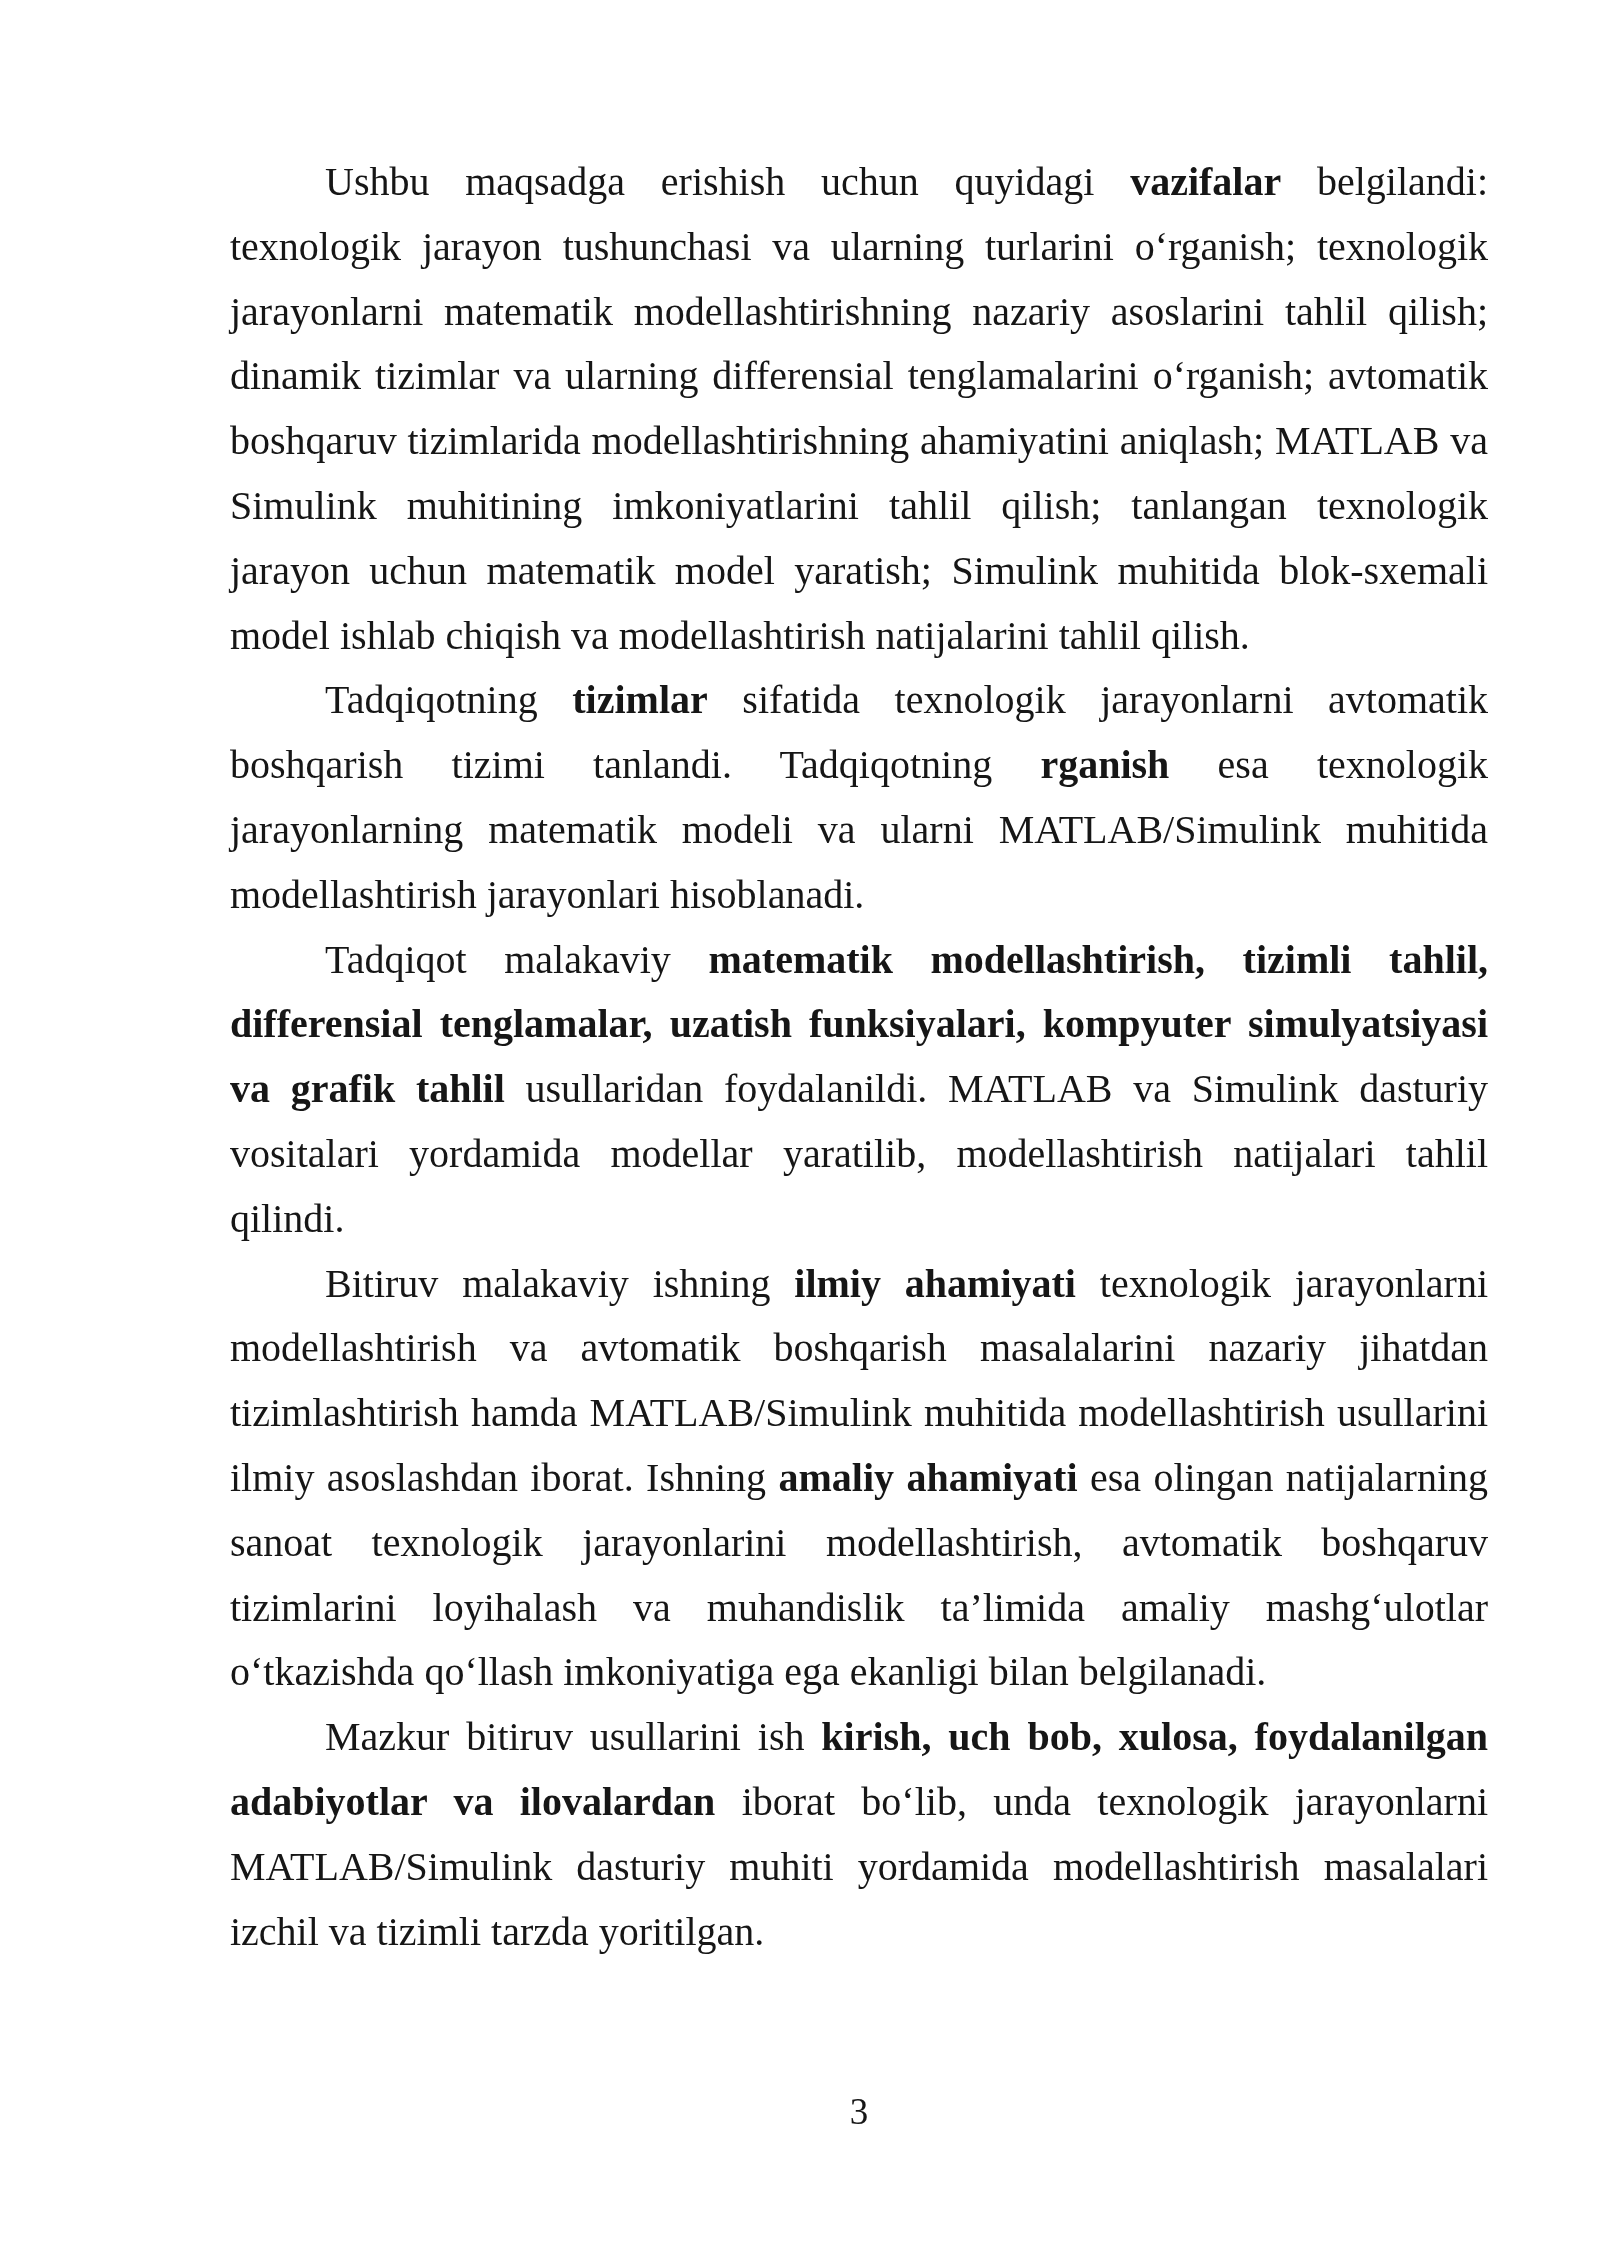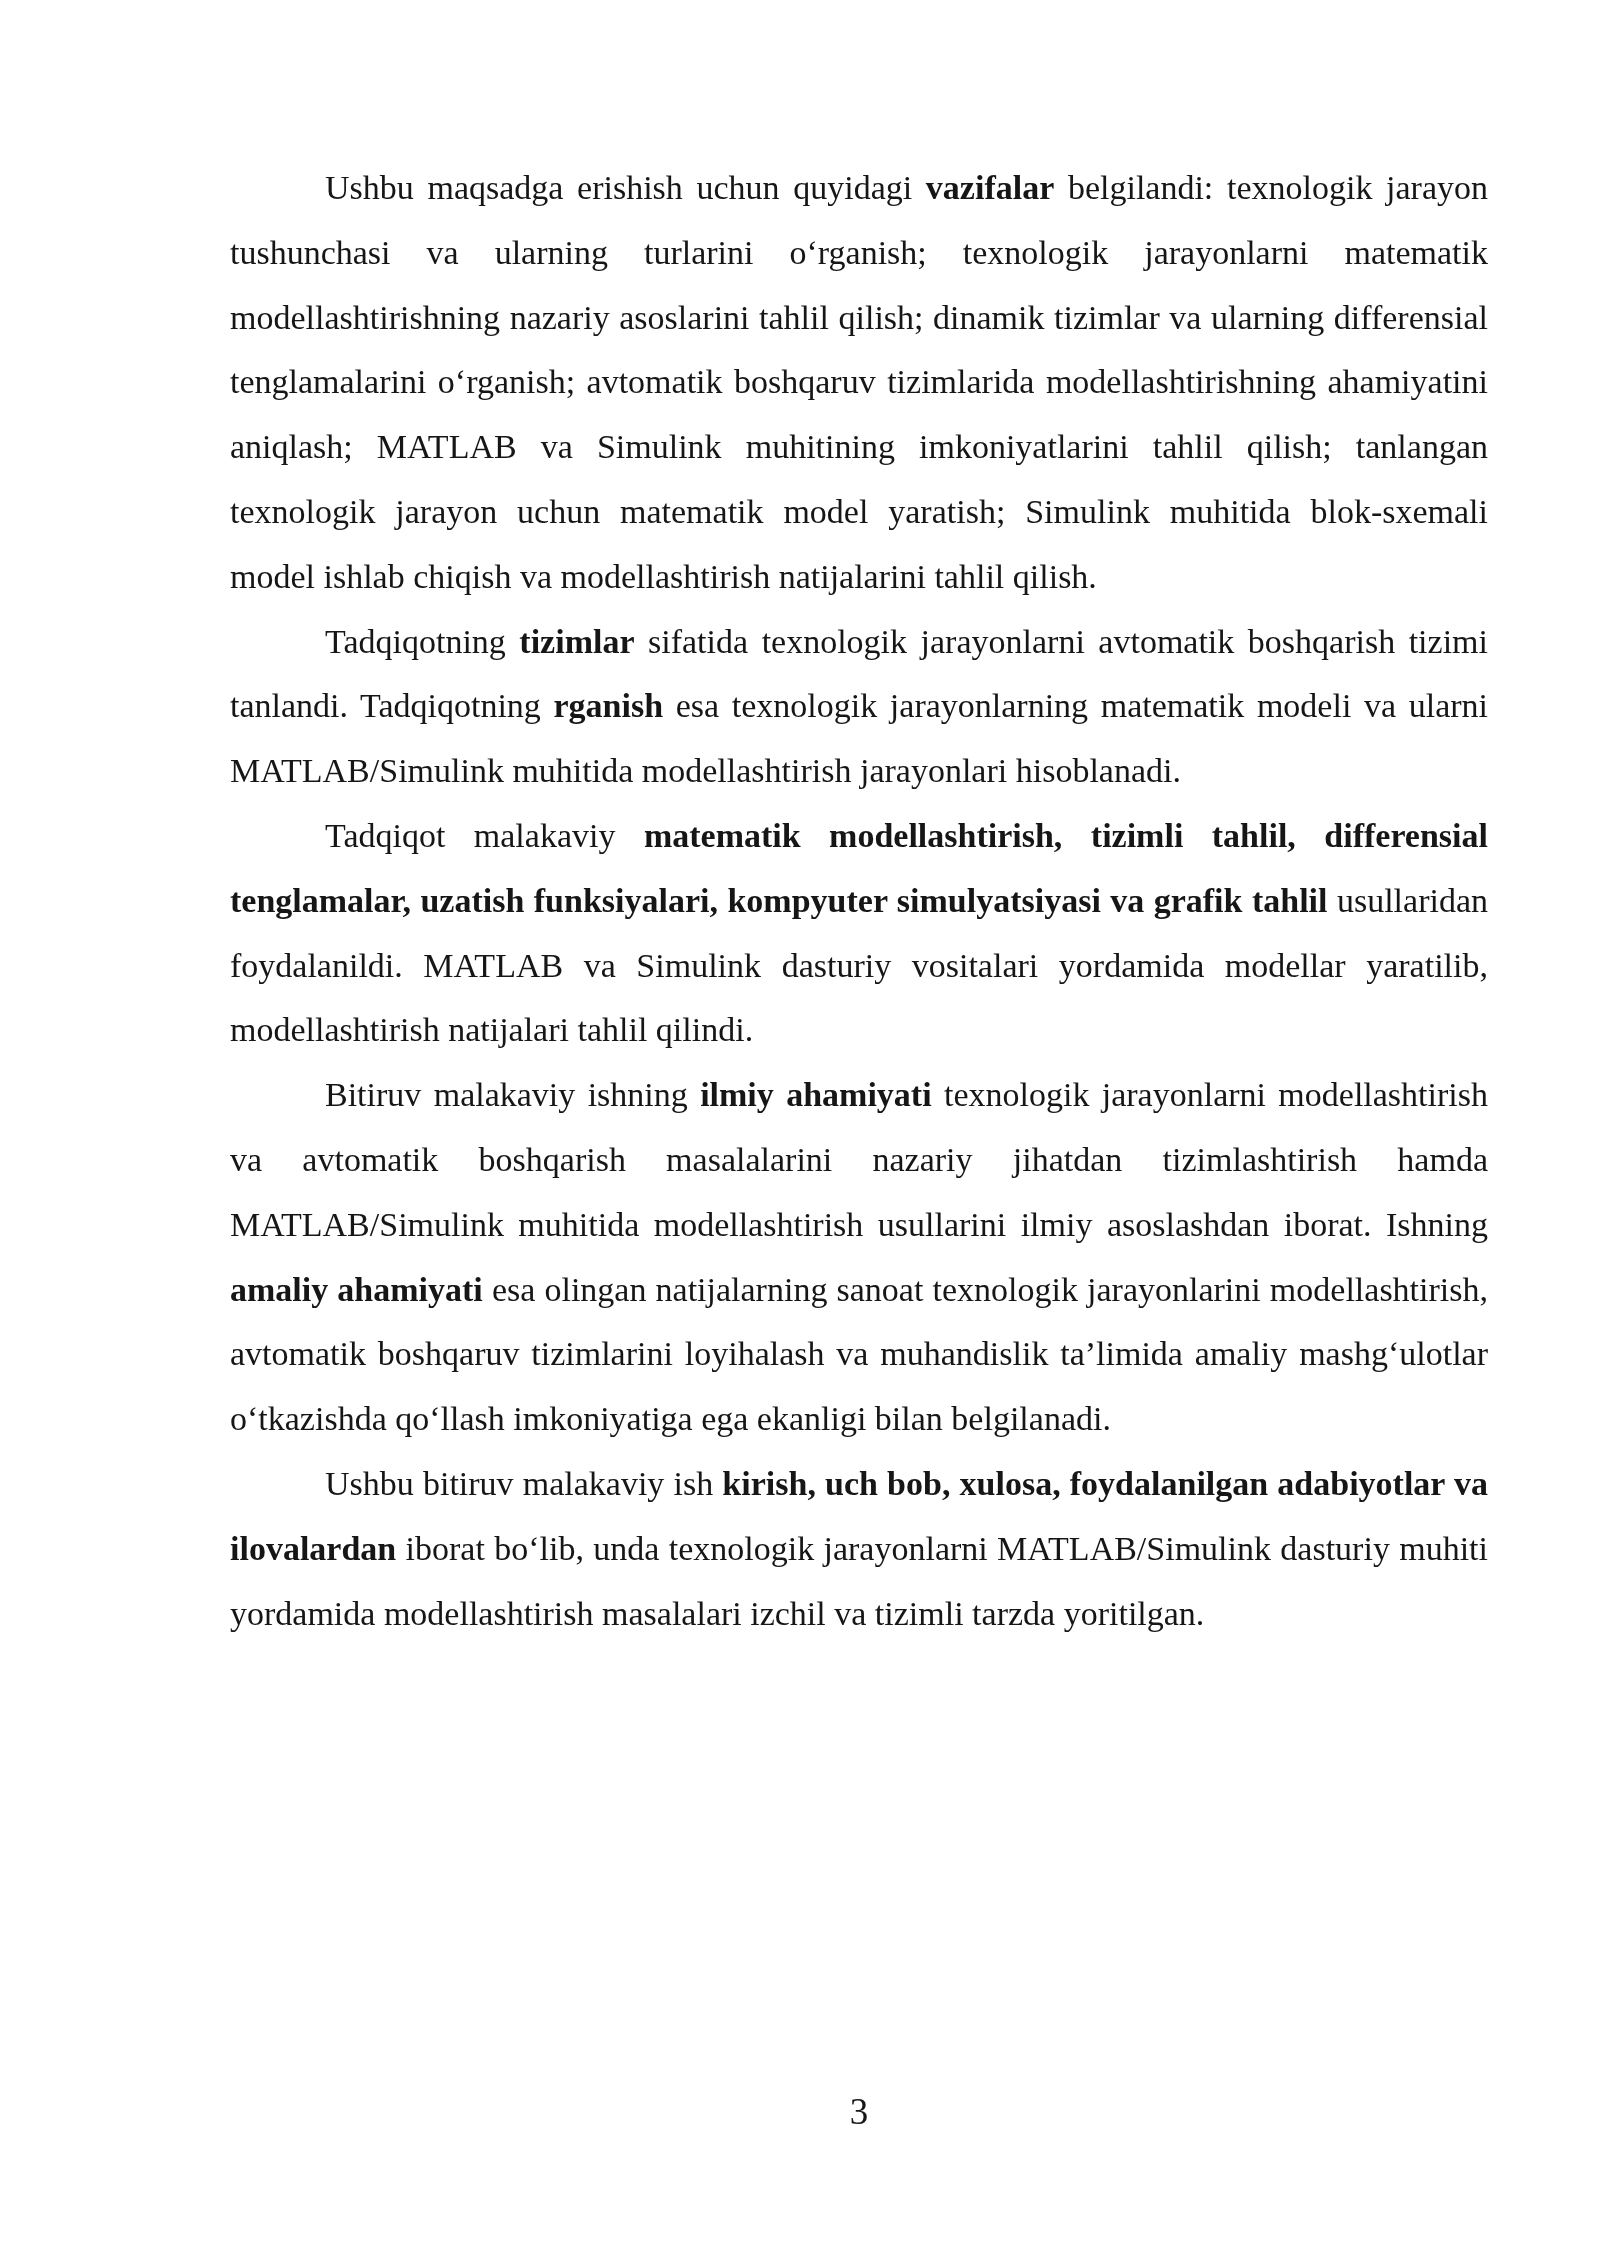--- a/index.html
+++ b/index.html
@@ -12,23 +12,23 @@
     width: 1600px;
     height: 2262px;
     background: #ffffff;
     overflow: hidden;
     font-family: "Liberation Serif", "DejaVu Serif", serif;
     color: #161616;
   }
   .body-text {
     position: absolute;
     left: 230px;
-    top: 156px;
+    top: 150px;
     width: 1258px;
-    font-size: 34px;
+    font-size: 40px;
     line-height: 64.8px;
     text-align: justify;
     text-justify: inter-word;
   }
   .para {
     margin: 0;
     padding: 0;
     text-indent: 95px;
   }
   .para b {
@@ -49,18 +49,18 @@
 </style>
 </head>
 <body>
 
 <div class="page">
   <div class="body-text">
       <p class="para"><span>Ushbu maqsadga erishish uchun quyidagi </span><b>vazifalar</b><span> belgilandi: texnologik jarayon tushunchasi va ularning turlarini o‘rganish; texnologik jarayonlarni matematik modellashtirishning nazariy asoslarini tahlil qilish; dinamik tizimlar va ularning differensial tenglamalarini o‘rganish; avtomatik boshqaruv tizimlarida modellashtirishning ahamiyatini aniqlash; MATLAB va Simulink muhitining imkoniyatlarini tahlil qilish; tanlangan texnologik jarayon uchun matematik model yaratish; Simulink muhitida blok-sxemali model ishlab chiqish va modellashtirish natijalarini tahlil qilish.</span></p>
       <p class="para"><span>Tadqiqotning </span><b>tizimlar</b><span> sifatida texnologik jarayonlarni avtomatik boshqarish tizimi tanlandi. Tadqiqotning </span><b>rganish</b><span> esa texnologik jarayonlarning matematik modeli va ularni MATLAB/Simulink muhitida modellashtirish jarayonlari hisoblanadi.</span></p>
       <p class="para"><span>Tadqiqot malakaviy </span><b>matematik modellashtirish, tizimli tahlil, differensial tenglamalar, uzatish funksiyalari, kompyuter simulyatsiyasi va grafik tahlil</b><span> usullaridan foydalanildi. MATLAB va Simulink dasturiy vositalari yordamida modellar yaratilib, modellashtirish natijalari tahlil qilindi.</span></p>
       <p class="para"><span>Bitiruv malakaviy ishning </span><b>ilmiy ahamiyati</b><span> texnologik jarayonlarni modellashtirish va avtomatik boshqarish masalalarini nazariy jihatdan tizimlashtirish hamda MATLAB/Simulink muhitida modellashtirish usullarini ilmiy asoslashdan iborat. Ishning </span><b>amaliy ahamiyati</b><span> esa olingan natijalarning sanoat texnologik jarayonlarini modellashtirish, avtomatik boshqaruv tizimlarini loyihalash va muhandislik ta’limida amaliy mashg‘ulotlar o‘tkazishda qo‘llash imkoniyatiga ega ekanligi bilan belgilanadi.</span></p>
-      <p class="para"><span>Ushbu bitiruv malakaviy ish </span><b>kirish, uch bob, xulosa, foydalanilgan adabiyotlar va ilovalardan</b><span> iborat bo‘lib, unda texnologik jarayonlarni MATLAB/Simulink dasturiy muhiti yordamida modellashtirish masalalari izchil va tizimli tarzda yoritilgan.</span></p>
+      <p class="para"><span>Mazkur bitiruv usullarini ish </span><b>kirish, uch bob, xulosa, foydalanilgan adabiyotlar va ilovalardan</b><span> iborat bo‘lib, unda texnologik jarayonlarni MATLAB/Simulink dasturiy muhiti yordamida modellashtirish masalalari izchil va tizimli tarzda yoritilgan.</span></p>
     </div>
   <div class="page-footer">
     <span class="page-number">3</span>
   </div>
 </div>
 
 </body></html>

